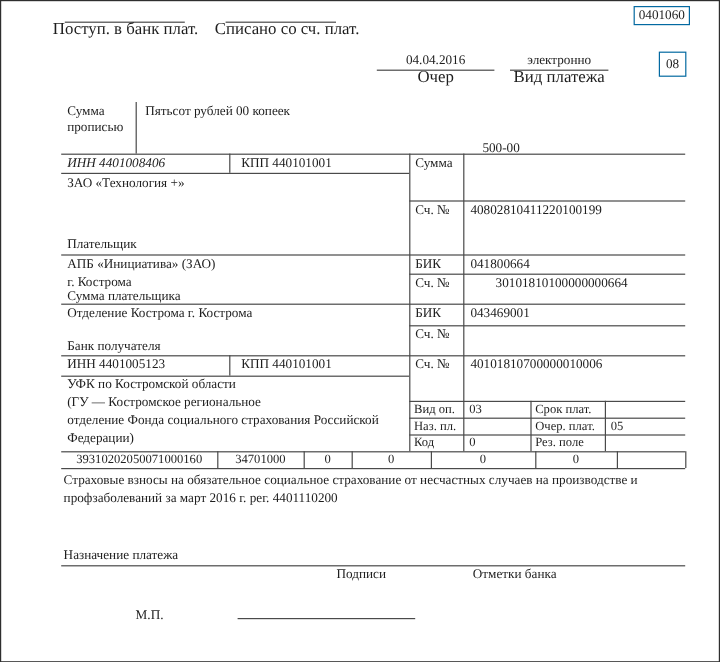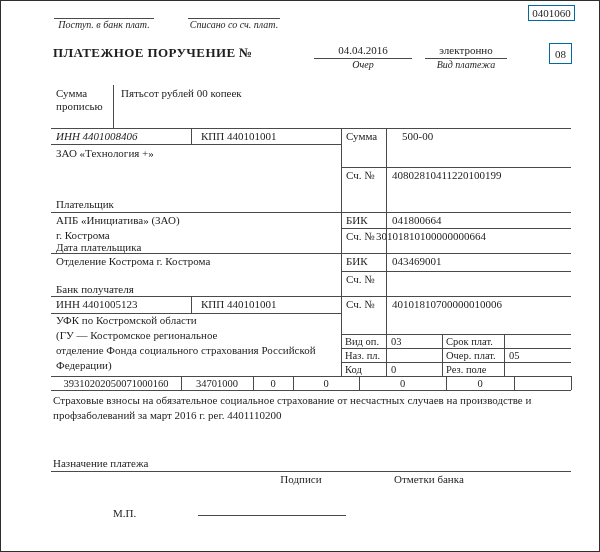--- a/index.html
+++ b/index.html
@@ -5,42 +5,41 @@
   html,body{margin:0;padding:0;background:#e8e8e8;}
   #page{
     position:relative;width:598px;height:550px;background:#ffffff;
     border:1px solid #2e2e2e;overflow:hidden;
     font-family:"Liberation Serif","DejaVu Serif",serif;
     color:#1e1e1e;
   }
   .abs{position:absolute;}
   .t{font-size:11px;line-height:13px;white-space:nowrap;}
   .ts{font-size:10.5px;line-height:12px;white-space:nowrap;}
-  .small{font-size:10px;line-height:10px;white-space:nowrap;font-style:italic;}
+  .small{font-size:14px;line-height:10px;white-space:nowrap;}
   .center{text-align:center;}
   .hline{border-top:1px solid #4a4a4a;height:0;}
   .vline{border-left:1px solid #4a4a4a;width:0;}
   .box{border:1px solid #0369a1;display:flex;align-items:center;justify-content:center;font-size:11px;}
   .title{font-weight:bold;font-size:13px;letter-spacing:0.4px;white-space:nowrap;}
   .wrap{white-space:normal;line-height:13px;}
 </style>
 </head>
 <body>
 
 <div id="page">
 
   <div class="abs hline" style="left:53px;top:17px;width:100px;"></div>
   <div class="abs small center" style="left:43px;top:19px;width:120px;">Поступ. в банк плат.</div>
   <div class="abs hline" style="left:187px;top:17px;width:92px;"></div>
   <div class="abs small center" style="left:178px;top:19px;width:110px;">Списано со сч. плат.</div>
   <div class="abs box" style="left:527px;top:4px;width:45px;height:14px;">
     <span>0401060</span>
   </div>
 
-  <div class="abs title" style="left:52px;top:44px;">ПЛАТЕЖНОЕ ПОРУЧЕНИЕ №</div>
   <div class="abs t center" style="left:313px;top:43px;width:98px;">04.04.2016</div>
   <div class="abs hline" style="left:313px;top:57px;width:98px;"></div>
   <div class="abs small center" style="left:313px;top:59px;width:98px;">Очер</div>
   <div class="abs t center" style="left:424px;top:43px;width:82px;">электронно</div>
   <div class="abs hline" style="left:424px;top:57px;width:82px;"></div>
   <div class="abs small center" style="left:424px;top:59px;width:82px;text-align:center;">Вид платежа</div>
   <div class="abs box" style="left:548px;top:42px;width:21px;height:19px;justify-content:center;">
     <span>08</span>
   </div>
 
@@ -70,31 +69,31 @@
   <div class="abs vline" style="left:190px;top:295px;height:17px;"></div>
   <div class="abs vline" style="left:441px;top:333px;height:42px;"></div>
   <div class="abs vline" style="left:503px;top:333px;height:42px;"></div>
 
   <div class="abs t" style="left:55px;top:129px;font-style:italic;">ИНН 4401008406</div>
   <div class="abs t" style="left:200px;top:129px;">КПП 440101001</div>
   <div class="abs t" style="left:55px;top:146px;">ЗАО «Технология +»</div>
   <div class="abs t" style="left:55px;top:197px;">Плательщик</div>
 
   <div class="abs t" style="left:345px;top:129px;">Сумма</div>
-  <div class="abs t" style="left:391px;top:129px;padding-left:10px;">500-00</div>
+  <div class="abs t" style="left:391px;top:117px;padding-left:10px;">500-00</div>
   <div class="abs t" style="left:345px;top:168px;">Сч. №</div>
   <div class="abs t" style="left:391px;top:168px;">40802810411220100199</div>
 
   <div class="abs t" style="left:55px;top:213px;">АПБ «Инициатива» (ЗАО)</div>
   <div class="abs t" style="left:55px;top:228px;">г. Кострома</div>
-  <div class="abs t" style="left:55px;top:240px;">Дата плательщика</div>
+  <div class="abs t" style="left:55px;top:240px;">Сумма плательщика</div>
   <div class="abs t" style="left:345px;top:213px;">БИК</div>
   <div class="abs t" style="left:391px;top:213px;">041800664</div>
   <div class="abs t" style="left:345px;top:229px;">Сч. №</div>
-  <div class="abs t" style="left:375px;top:229px;">30101810100000000664</div>
+  <div class="abs t" style="left:412px;top:229px;">30101810100000000664</div>
 
   <div class="abs t" style="left:55px;top:254px;">Отделение Кострома г. Кострома</div>
   <div class="abs t" style="left:55px;top:282px;">Банк получателя</div>
   <div class="abs t" style="left:345px;top:254px;">БИК</div>
   <div class="abs t" style="left:391px;top:254px;">043469001</div>
   <div class="abs t" style="left:345px;top:272px;">Сч. №</div>
   <div class="abs t" style="left:391px;top:272px;"></div>
 
   <div class="abs t" style="left:55px;top:297px;">ИНН 4401005123</div>
   <div class="abs t" style="left:200px;top:297px;">КПП 440101001</div>

